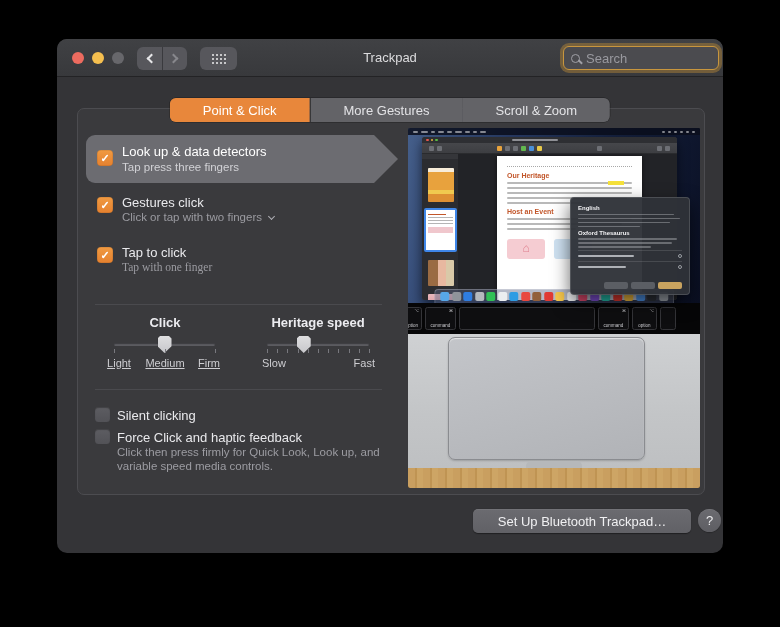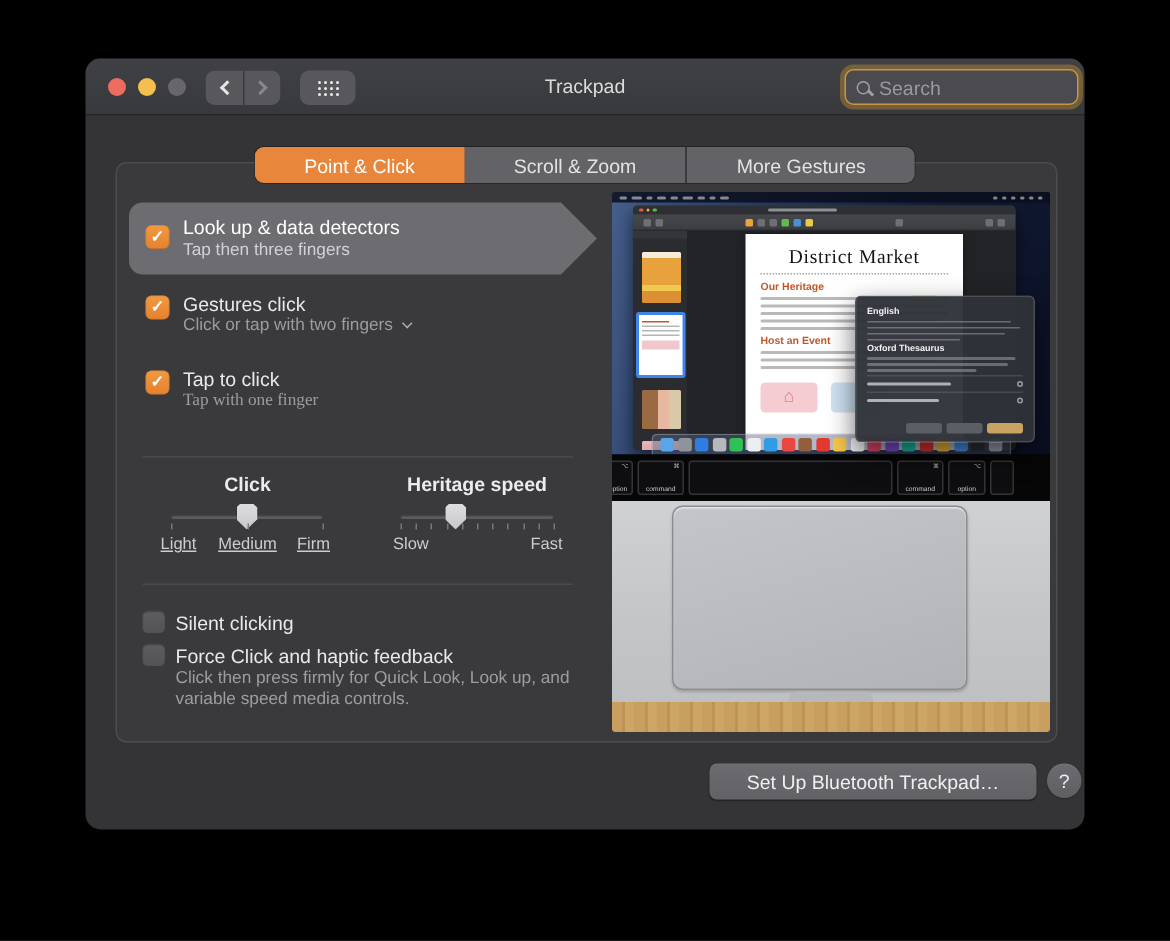--- a/index.html
+++ b/index.html
@@ -195,30 +195,30 @@
     <div class="wtitle">Trackpad</div>
     <div class="search">
       <span class="mag"></span>
       <input placeholder="Search" style="">
     </div>
   </div>
 
   <div class="panel"></div>
   <div class="tabs">
     <button class="tab selected">Point &amp; Click</button>
+    <button class="tab seg">More Gestures</button>
     <button class="tab">Scroll &amp; Zoom</button>
-    <button class="tab seg">More Gestures</button>
   </div>
 
   <div class="bubble">
       <span class="tip"></span>
     </div>
   <button class="cbx" style="top:111px;"></button>
   <div class="rowtitle bubble-title" style="top:105px;">Look up &amp; data detectors</div>
-  <div class="rowsub bubble-sub" style="top:122px;">Tap then three fingers</div>
+  <div class="rowsub bubble-sub" style="top:122px;">Tap press three fingers</div>
 
   <button class="cbx" style="top:158px;"></button>
   <div class="rowtitle" style="top:156px;">Gestures click</div>
   <div class="rowsub" style="top:172px;">
     <span>Click or tap with two fingers</span><span class="ddchev"></span>
   </div>
 
   <button class="cbx" style="top:208px;"></button>
   <div class="rowtitle" style="top:206px;">Tap to click</div>
   <div class="rowsub" style="top:222px;font-family:Liberation Serif, serif;">Tap with one finger</div>
@@ -323,21 +323,20 @@
                 <i></i>
                 <i></i>
                 <i></i>
                 <i class="p"></i>
               </span>
             <span class="thumb t3"></span>
             <span class="thumb t4"></span>
           </div>
           <div class="pg-canvas">
             <div class="page">
-              <div class="doc-title">District Market</div>
               <div class="doc-rule"></div>
               <div class="doc-h">Our Heritage</div>
               <i class="bar" style="width:100%;">
                   <i class="yl"></i>
                 </i>
               <i class="bar" style="width:100%;"></i>
               <i class="bar" style="width:100%;"></i>
               <i class="bar" style="width:96%;"></i>
               <i class="bar" style="width:62%;"></i>
               <div class="doc-h">Host an Event</div>

